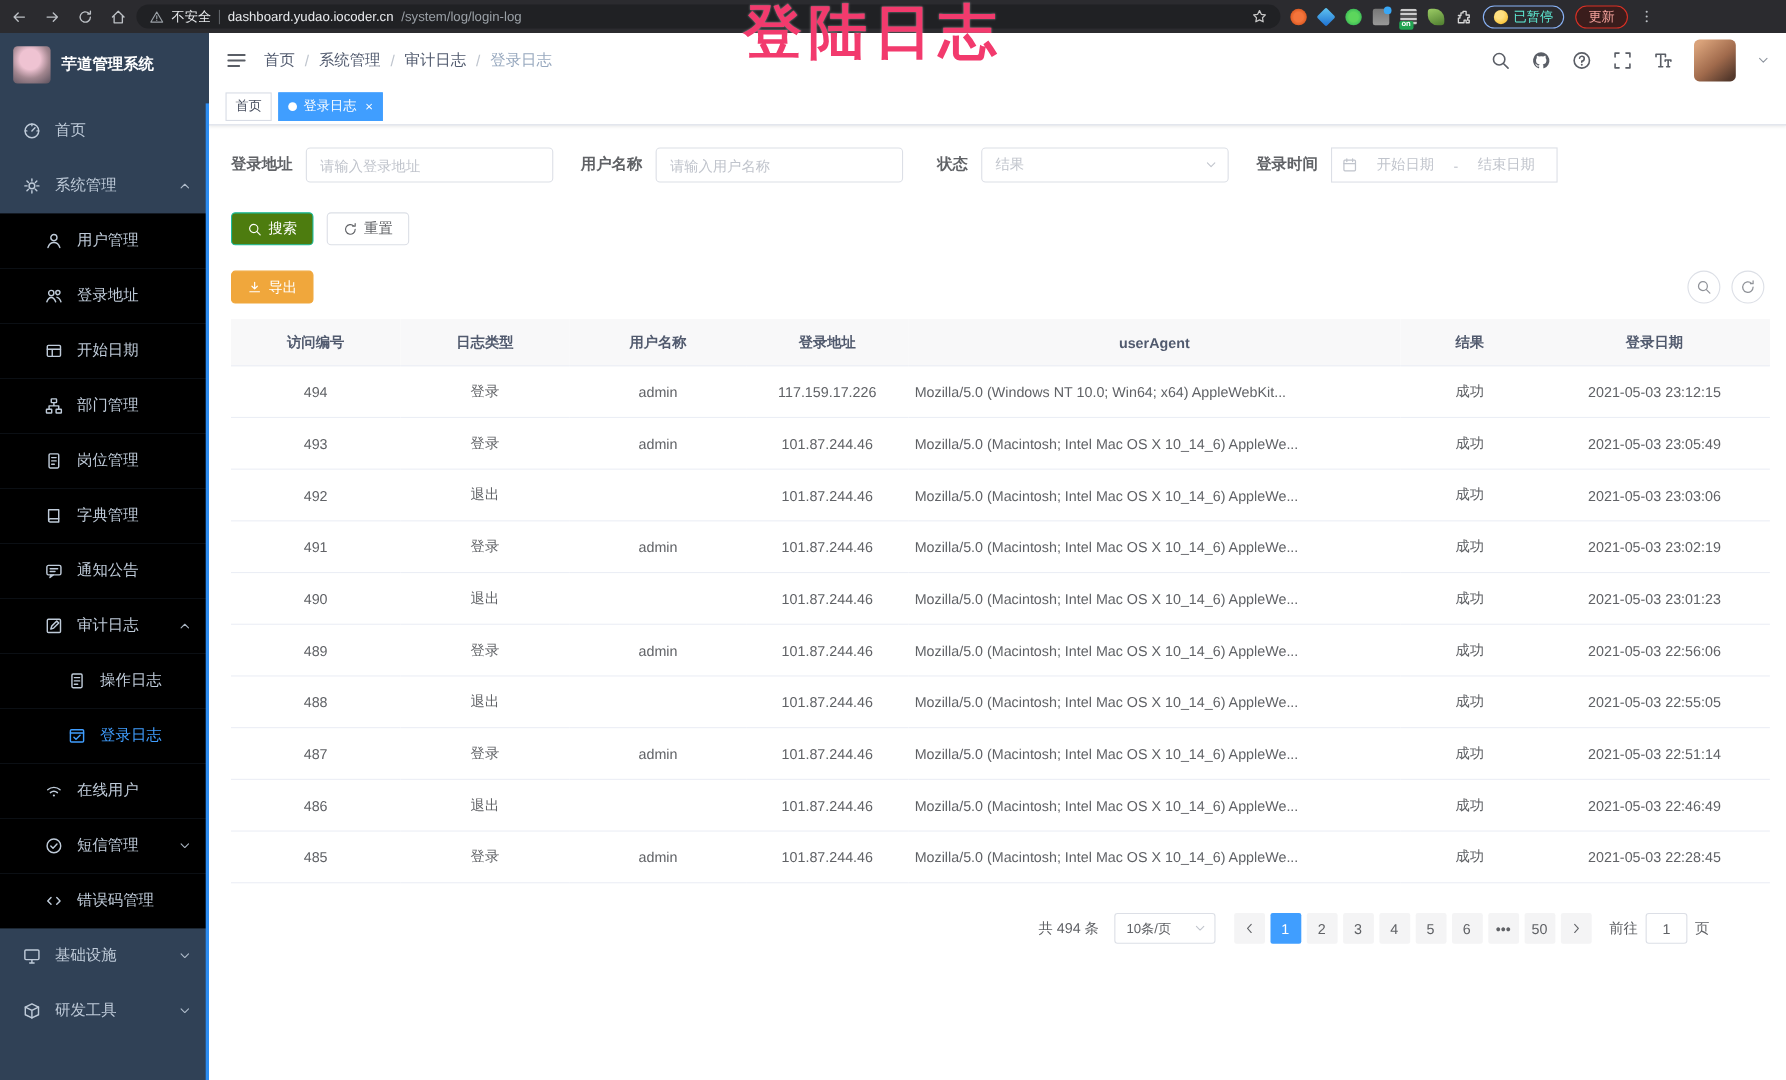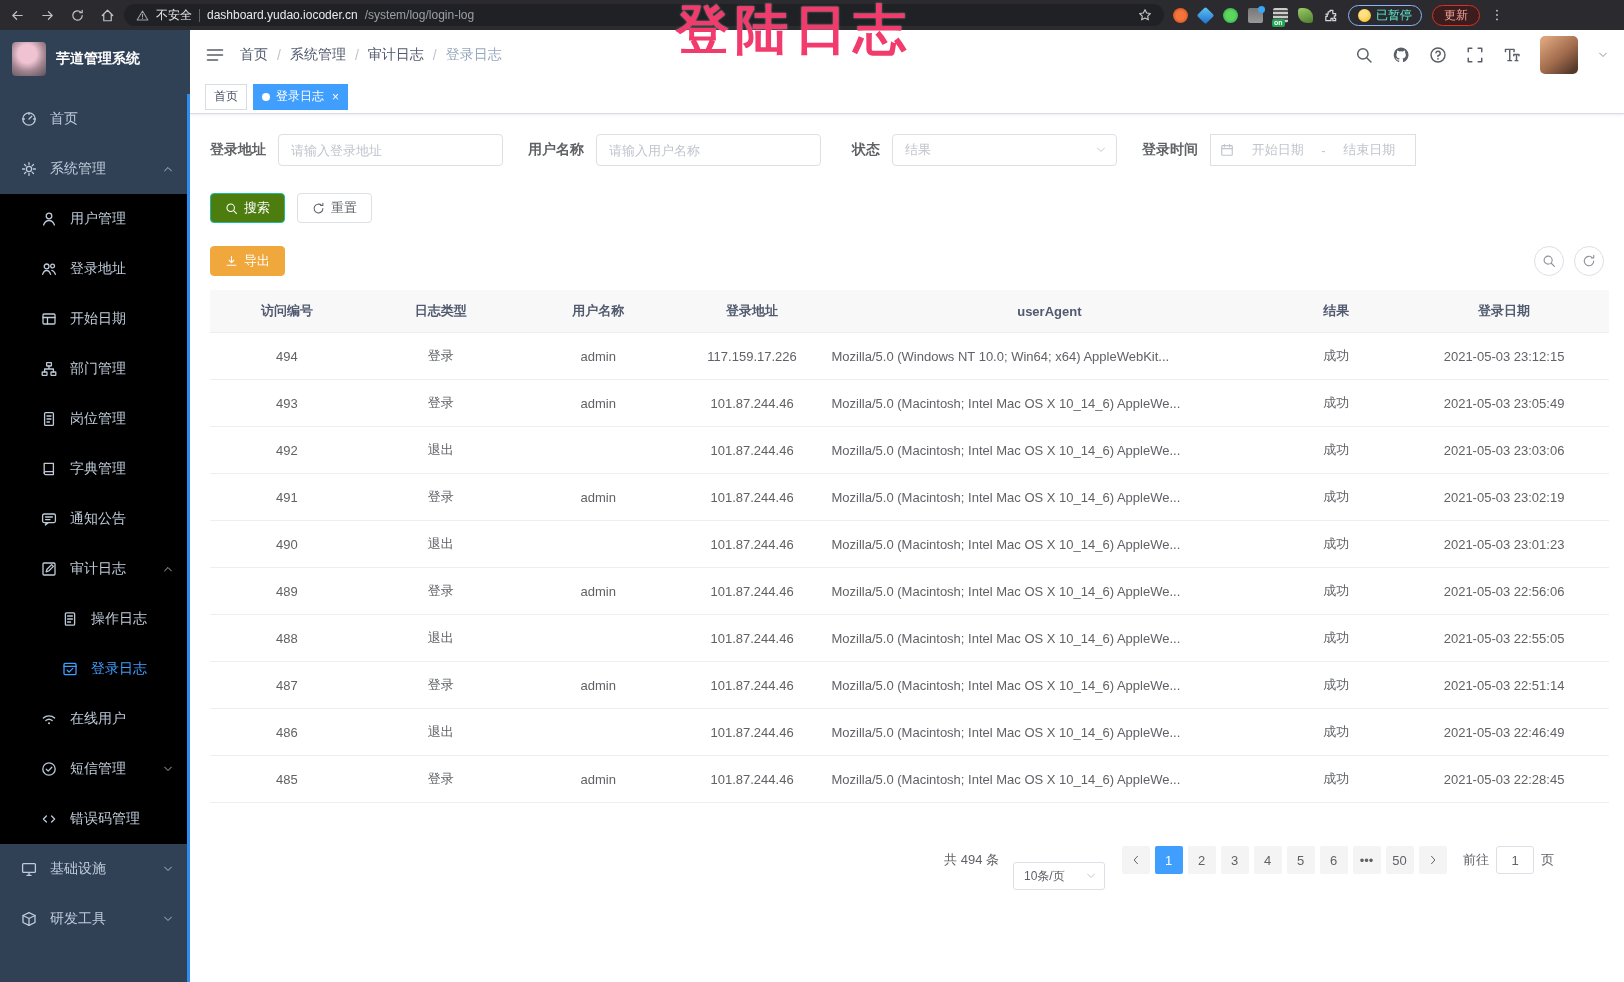--- a/index.html
+++ b/index.html
@@ -129,21 +129,21 @@
   .log-table th { background:#f8f8f9; color:#515a6e; font-weight:700; padding:12px 6px;
     border-bottom:1px solid #ebeef5; text-align:center; white-space:nowrap; }
   .log-table td { padding:14px 6px; border-bottom:1px solid #ebeef5; text-align:center;
     white-space:nowrap; overflow:hidden; text-overflow:ellipsis; }
   .log-table td.ua { text-align:left; }
   .cw0{width:11%} .cw1{width:11%} .cw2{width:11.5%} .cw3{width:10.5%} .cw4{width:32%} .cw5{width:9%} .cw6{width:15%}
 
   .pagination { margin-top:27px; display:flex; align-items:center; justify-content:flex-end; gap:14px;
     padding-right:55px; font-size:13px; color:#606266; }
   .size-select { width:92px; height:28px; border:1px solid #dcdfe6; border-radius:3px; display:flex;
-    align-items:center; padding:0 7px 0 10px; font-size:12px; color:#606266; cursor:pointer;margin-top:32px; }
+    align-items:center; padding:0 7px 0 10px; font-size:12px; color:#606266; cursor:pointer; }
   .size-select .sv { flex:1; }
   .pages-wrap { display:flex; align-items:center; }
   .page-btn { min-width:28px; height:28px; border:none; background:#f4f4f5; color:#606266; border-radius:2px;
     font-size:13px; margin:0 2.5px; display:inline-flex; align-items:center; justify-content:center;
     padding:0 5px; cursor:pointer; font-family:inherit; }
   .page-btn.active { background:#409eff; color:#fff; }
   .page-btn svg { width:12px; height:12px; }
   .goto-wrap { display:flex; align-items:center; gap:7px; }
   .goto-input { width:38px; height:28px; border:1px solid #dcdfe6; border-radius:3px; text-align:center;
     font-size:13px; color:#606266; outline:none; font-family:inherit; }

